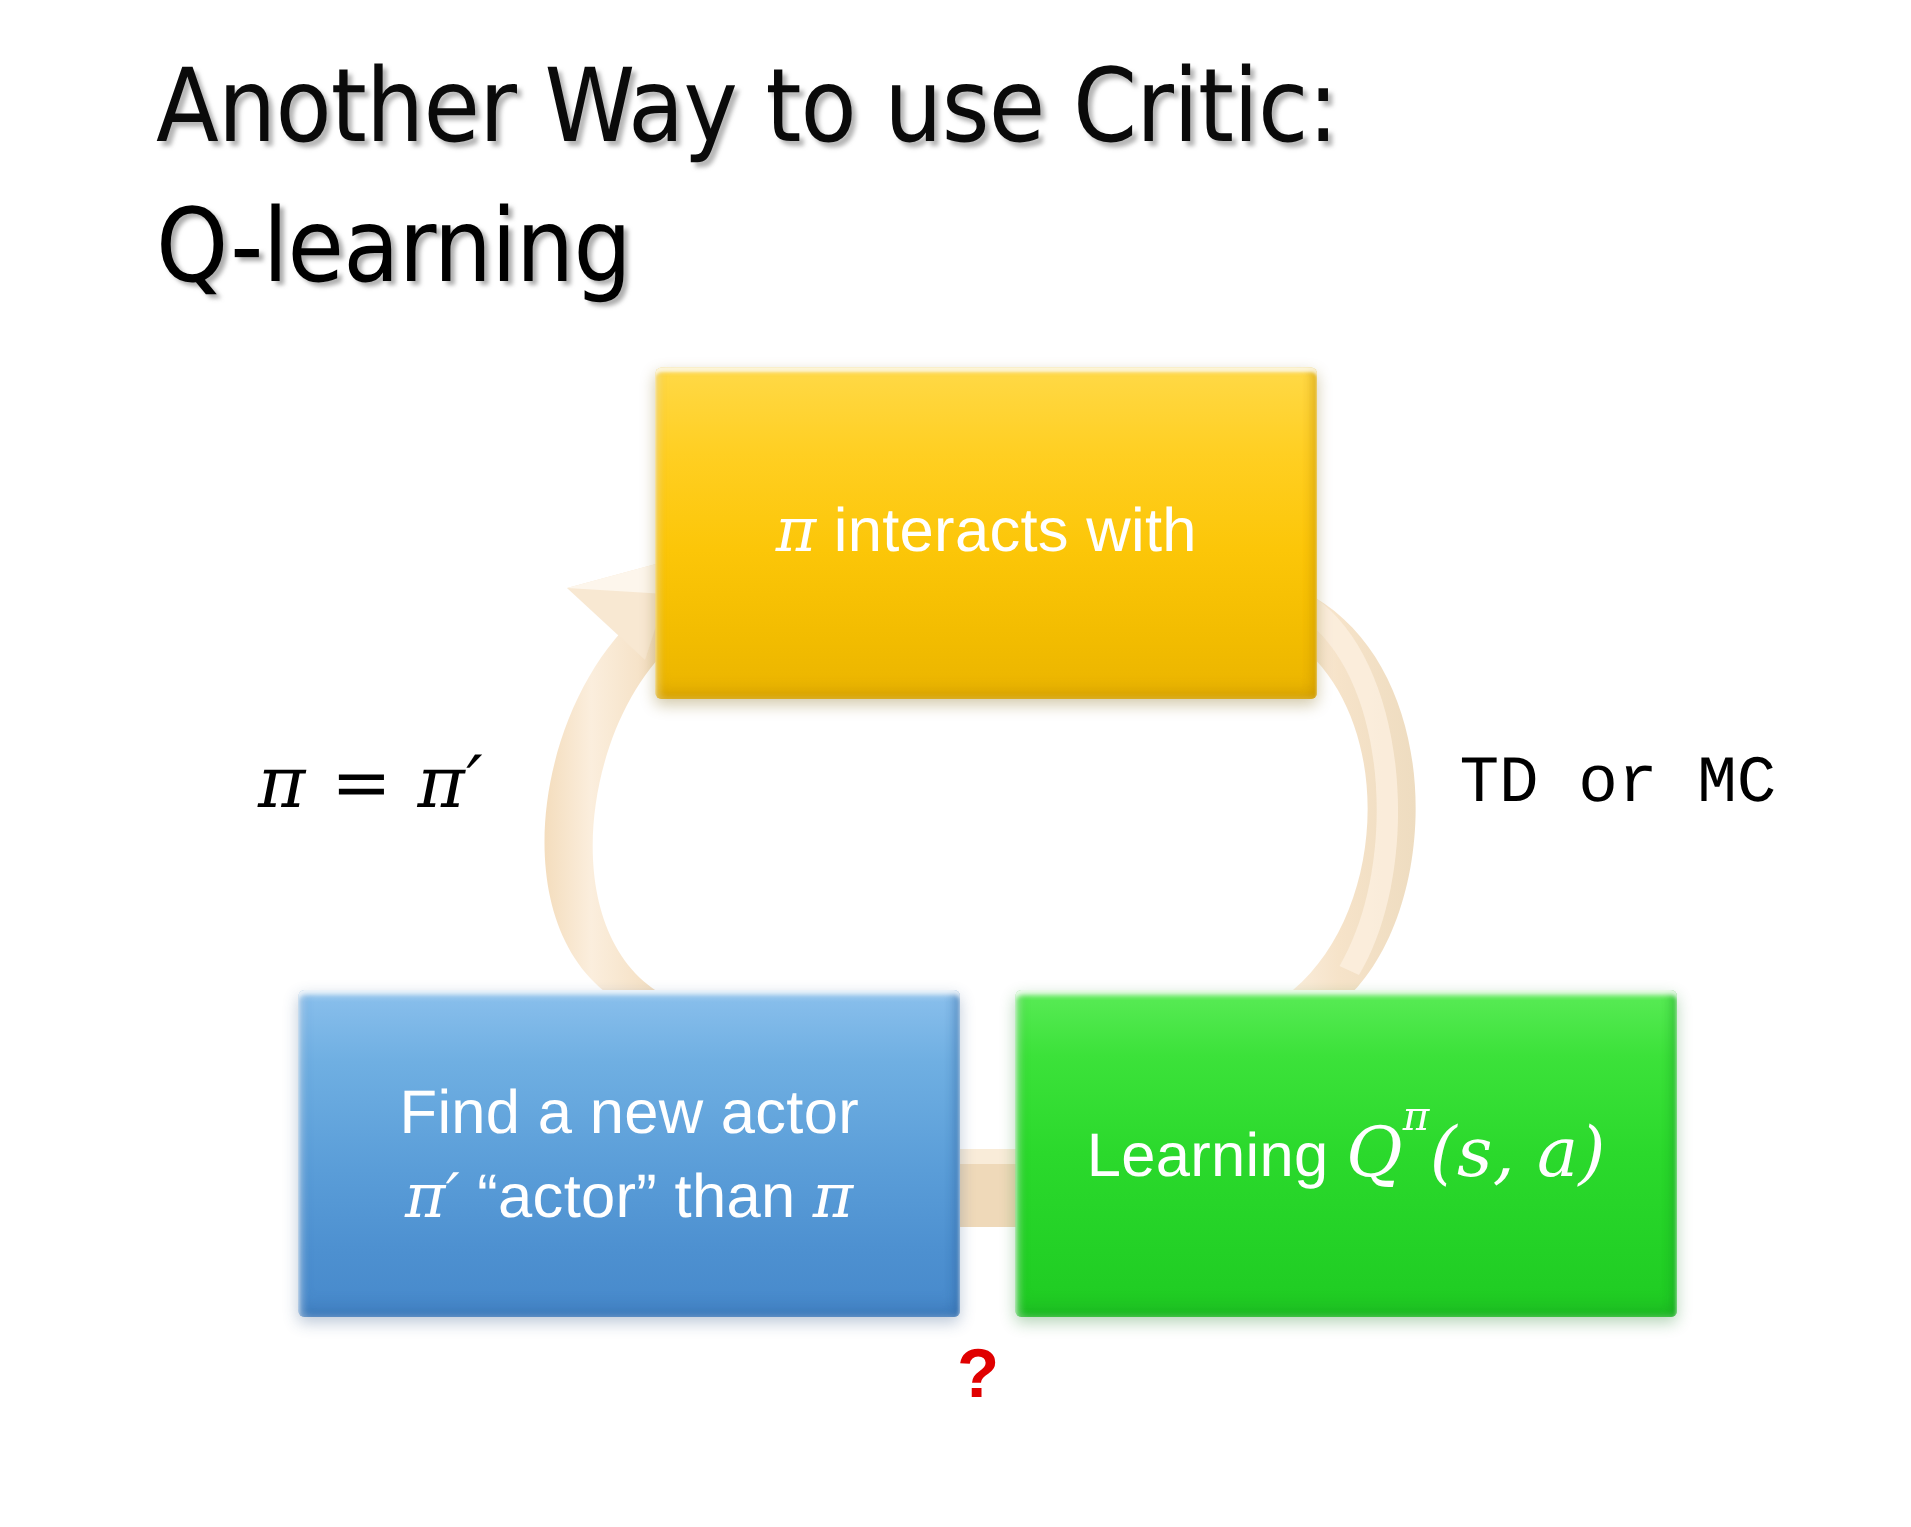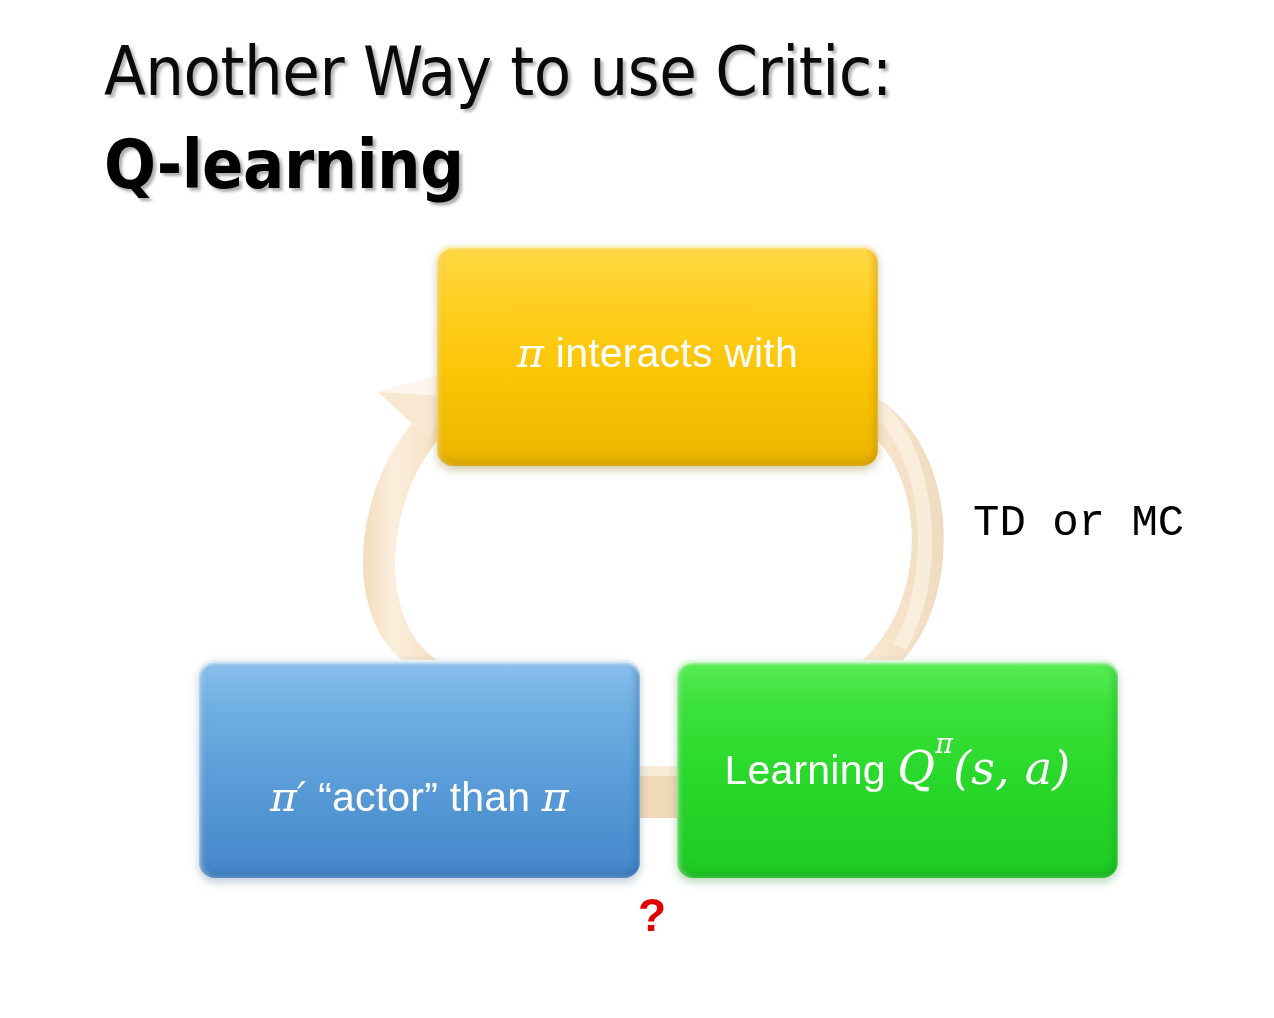--- a/index.html
+++ b/index.html
@@ -36,21 +36,21 @@
     font-weight: 300;
     line-height: 1.05;
     color: #0a0a0a;
     letter-spacing: -0.5px;
     text-shadow: 3px 3px 3px rgba(120,120,120,0.55);
     white-space: nowrap;
   }
   .title-line2 {
     font-family: "DejaVu Sans Condensed", "Liberation Sans Narrow", "Liberation Sans", sans-serif;
     font-size: 68px;
-    font-weight: 700;
+    font-weight: 400;
     line-height: 1.05;
     color: #000000;
     margin-top: 22px;
     letter-spacing: -0.5px;
     text-shadow: 3px 3px 3px rgba(120,120,120,0.6);
     white-space: nowrap;
   }
 
   
   #cycle-arrows {
@@ -58,21 +58,21 @@
     left: 0;
     top: 0;
     width: 1274px;
     height: 1018px;
     pointer-events: none;
   }
 
   
   .node-box {
     position: absolute;
-    border-radius: 16px;
+    border-radius: 4px;
     display: flex;
     align-items: center;
     justify-content: center;
     text-align: center;
     color: #ffffff;
     box-sizing: border-box;
     padding: 6px 16px;
   }
   .node-text {
     font-size: 41px;
@@ -248,29 +248,30 @@
   </svg>
 
   <div class="node-box" id="box-environment">
     <div class="node-text">
       <span class="mathi">π</span><span> interacts with</span><br>
     </div>
   </div>
 
   <div class="node-box" id="box-find-actor">
     <div class="node-text">
-      <br>
+      <span>Find a new actor</span><br>
       <span class="mathi">π′</span><span> “actor” than </span><span class="mathi">π</span>
     </div>
   </div>
 
   <div class="node-box" id="box-learning-q">
     <div class="node-text">
       <span>Learning </span><span class="mathi" style="font-size:46px;">Q</span><sup class="mathi-up" style="font-size:27px; top:-0.62em; position:relative;">π</sup><span class="mathi" style="font-size:46px;">(s, a)</span>
     </div>
   </div>
 
+  <div class="side-label" id="label-pi-equals">π = π′</div>
 
   <div class="side-label" id="label-td-or-mc">TD or MC</div>
 
   <div id="question-mark">?</div>
 
 </div>
 
 </body></html>

